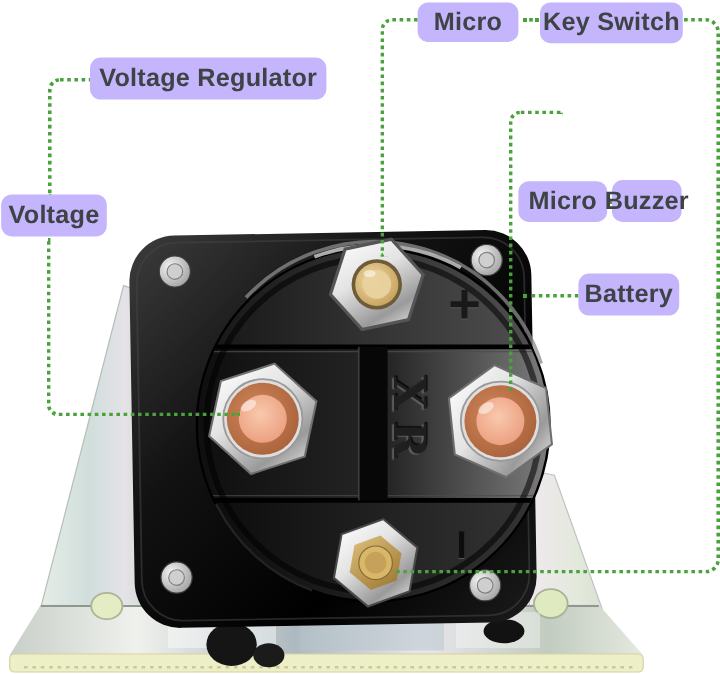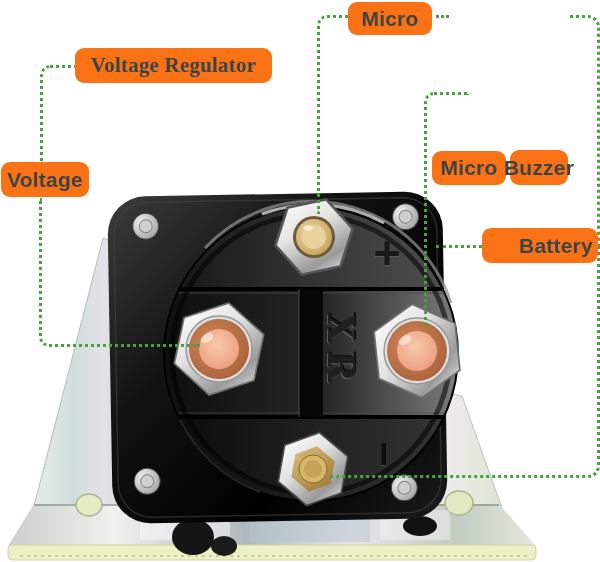--- a/index.html
+++ b/index.html
@@ -2,30 +2,30 @@
 <html><head>
 <meta charset="utf-8">
 <style>
   html,body{margin:0;padding:0;background:#ffffff;}
   #canvas{position:relative;width:600px;height:562px;background:#ffffff;overflow:hidden;
           font-family:"Liberation Sans", sans-serif;}
   svg{position:absolute;left:0;top:0;z-index:0;}
 
   
   .callout{position:absolute;z-index:3;display:flex;align-items:center;justify-content:center;
-           background:#f97316;border-radius:9px;color:#3e4346;font-weight:700;font-size:21px;
+           background:#c4b5fd;border-radius:9px;color:#3e4346;font-weight:700;font-size:21px;
            white-space:nowrap;letter-spacing:0.2px;}
-  .lb-vreg   {left:75px;  top:48px;  width:197px; height:35px;font-family:Liberation Serif, serif;}
+  .lb-vreg   {left:75px;  top:48px;  width:197px; height:35px;}
   .lb-starter{left:1px;   top:162px; width:88px;  height:35px;}
   .lb-micro1 {left:348px; top:2px;   width:84px;  height:33px;}
   .lb-keysw  {left:450px; top:2px;   width:119px; height:34px;}
   .lb-fuse   {left:466px; top:77px;  width:84px;  height:35px;}
   .lb-micro2 {left:432px; top:151px; width:74px;  height:34px;}
   .lb-buzzer {left:510px; top:150px; width:58px;  height:35px;}
-  .lb-battery{left:482px; top:228px; width:84px;  height:35px;padding-left:32px;}
+  .lb-battery{left:482px; top:228px; width:84px;  height:35px;}
 
   
   .conn{position:absolute;z-index:2;border-color:#4aa23c;pointer-events:none;}
   .c-micro1  {left:317px;top:15px;width:30px;height:196px;
               border-top:3px dotted #4aa23c;border-left:3px dotted #4aa23c;border-top-left-radius:10px;}
   .c-m1-ks   {left:436px;top:15px;width:13px;height:0;border-top:3px dotted #4aa23c;}
   .c-ks-a    {left:570px;top:15px;width:27px;height:230px;
               border-top:3px dotted #4aa23c;border-right:3px dotted #4aa23c;border-top-right-radius:12px;}
   .c-ks-b    {left:330px;top:245px;width:267px;height:230px;
               border-right:3px dotted #4aa23c;border-bottom:3px dotted #4aa23c;border-bottom-right-radius:12px;}
@@ -229,17 +229,18 @@
   <div class="conn c-ks-b"></div>
   <div class="conn c-vreg"></div>
   <div class="conn c-starter"></div>
   <div class="conn c-fuse"></div>
   <div class="conn c-battery"></div>
   <div class="conn c-m2-buzz"></div>
 
   <div class="callout lb-vreg">Voltage Regulator</div>
   <div class="callout lb-starter">Voltage</div>
   <div class="callout lb-micro1">Micro</div>
+  <div class="callout lb-keysw">Key Switch</div>
   <div class="callout lb-micro2">Micro</div>
   <div class="callout lb-buzzer">Buzzer</div>
   <div class="callout lb-battery">Battery</div>
 
 </div>
 
 </body></html>

